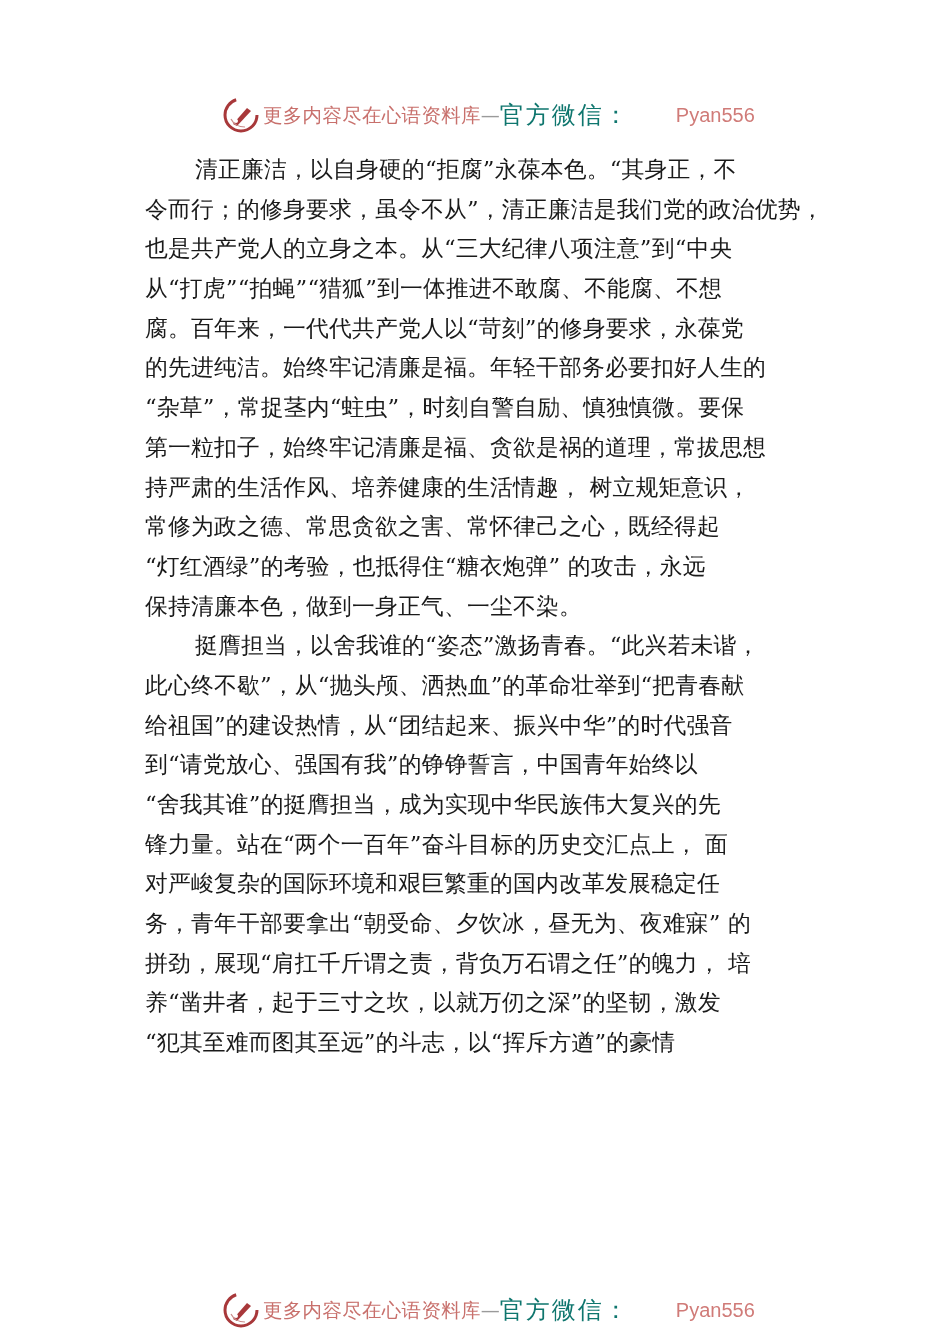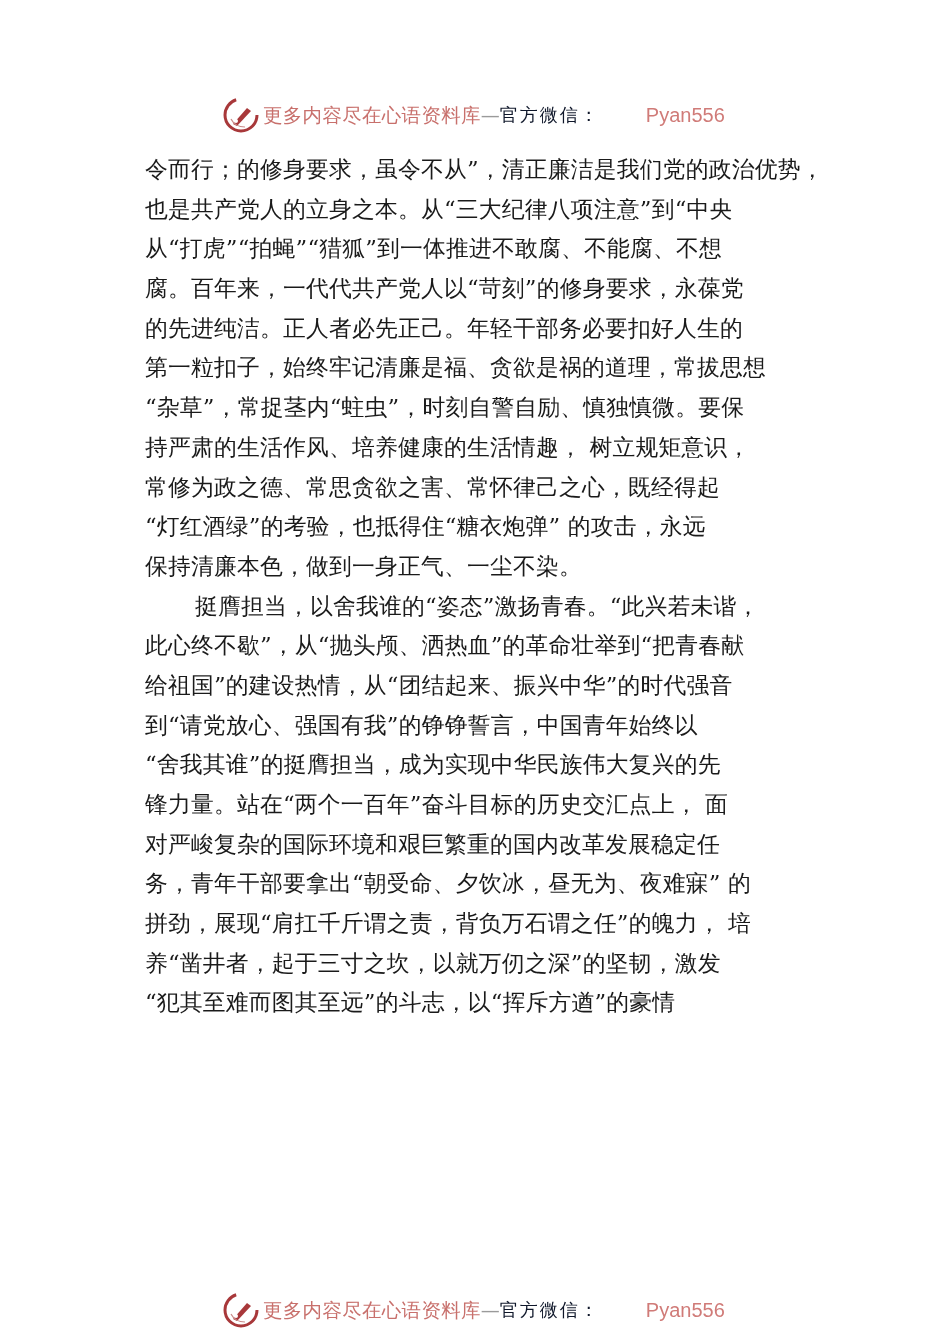--- a/index.html
+++ b/index.html
@@ -3,21 +3,21 @@
   <meta charset="utf-8">
   <style>
     html, body { margin: 0; padding: 0; background: #ffffff; }
     body { width: 950px; height: 1344px; position: relative; overflow: hidden; font-family: "DejaVu Serif", "Liberation Serif", serif; }
     .banner { position: absolute; left: 223px; height: 40px; display: flex; align-items: center; white-space: nowrap; }
     .banner.top { top: 95px; }
     .banner.bottom { top: 1290px; }
     .logo { width: 36px; height: 36px; margin-right: 4px; }
     .banner-red { color: #c8706c; font-size: 19.5px; font-family: "DejaVu Serif", serif; letter-spacing: 0.3px; }
     .banner-dash { color: #9a9a9a; font-size: 19px; font-family: "DejaVu Sans", sans-serif; }
-    .banner-gray { color: #0f172a; font-size: 18px; font-family: "DejaVu Serif", serif; letter-spacing: 2px; }
+    .banner-gray { color: #0f766e; font-size: 24px; font-family: "DejaVu Serif", serif; letter-spacing: 2px; }
     .banner-id { color: #d07b78; font-size: 20px; font-family: "Liberation Sans", sans-serif; margin-left: 46px; }
     .content { position: absolute; left: 145px; top: 150px; width: 690px; }
     .line { height: 39.7px; line-height: 39.7px; font-size: 22.8px; color: #1a1a1a; white-space: nowrap; letter-spacing: 0.2px; }
     .indent { padding-left: 50px; }
   </style>
 </head>
 <body>
 
 <div class="banner top">
   <svg class="logo" viewBox="0 0 36 36">
@@ -27,27 +27,28 @@
     <circle cx="13" cy="24" r="2" fill="#fff"></circle>
   </svg>
   <span class="banner-red">更多内容尽在心语资料库</span>
   <span class="banner-dash">—</span>
   <span class="banner-gray">官方微信：</span>
   <span class="banner-id">Pyan556</span>
 </div>
 
 <div class="content">
   <div>
+    <div class="line indent">清正廉洁，以自身硬的“拒腐”永葆本色。“其身正，不</div>
     <div class="line">令而行；的修身要求，虽令不从”，清正廉洁是我们党的政治优势，</div>
     <div class="line">也是共产党人的立身之本。从“三大纪律八项注意”到“中央</div>
     <div class="line">从“打虎”“拍蝇”“猎狐”到一体推进不敢腐、不能腐、不想</div>
     <div class="line">腐。百年来，一代代共产党人以“苛刻”的修身要求，永葆党</div>
-    <div class="line">的先进纯洁。正人者必先正己。年轻干部务必要扣好人生的</div>
+    <div class="line">的先进纯洁。始终牢记清廉是福。年轻干部务必要扣好人生的</div>
+    <div class="line">“杂草”，常捉茎内“蛀虫”，时刻自警自励、慎独慎微。要保</div>
     <div class="line">第一粒扣子，始终牢记清廉是福、贪欲是祸的道理，常拔思想</div>
-    <div class="line">“杂草”，常捉茎内“蛀虫”，时刻自警自励、慎独慎微。要保</div>
     <div class="line">持严肃的生活作风、培养健康的生活情趣， 树立规矩意识，</div>
     <div class="line">常修为政之德、常思贪欲之害、常怀律己之心，既经得起</div>
     <div class="line">“灯红酒绿”的考验，也抵得住“糖衣炮弹” 的攻击，永远</div>
     <div class="line">保持清廉本色，做到一身正气、一尘不染。</div>
   </div>
   <div>
     <div class="line indent">挺膺担当，以舍我谁的“姿态”激扬青春。“此兴若未谐，</div>
     <div class="line">此心终不歇”，从“抛头颅、洒热血”的革命壮举到“把青春献</div>
     <div class="line">给祖国”的建设热情，从“团结起来、振兴中华”的时代强音</div>
     <div class="line">到“请党放心、强国有我”的铮铮誓言，中国青年始终以</div>

